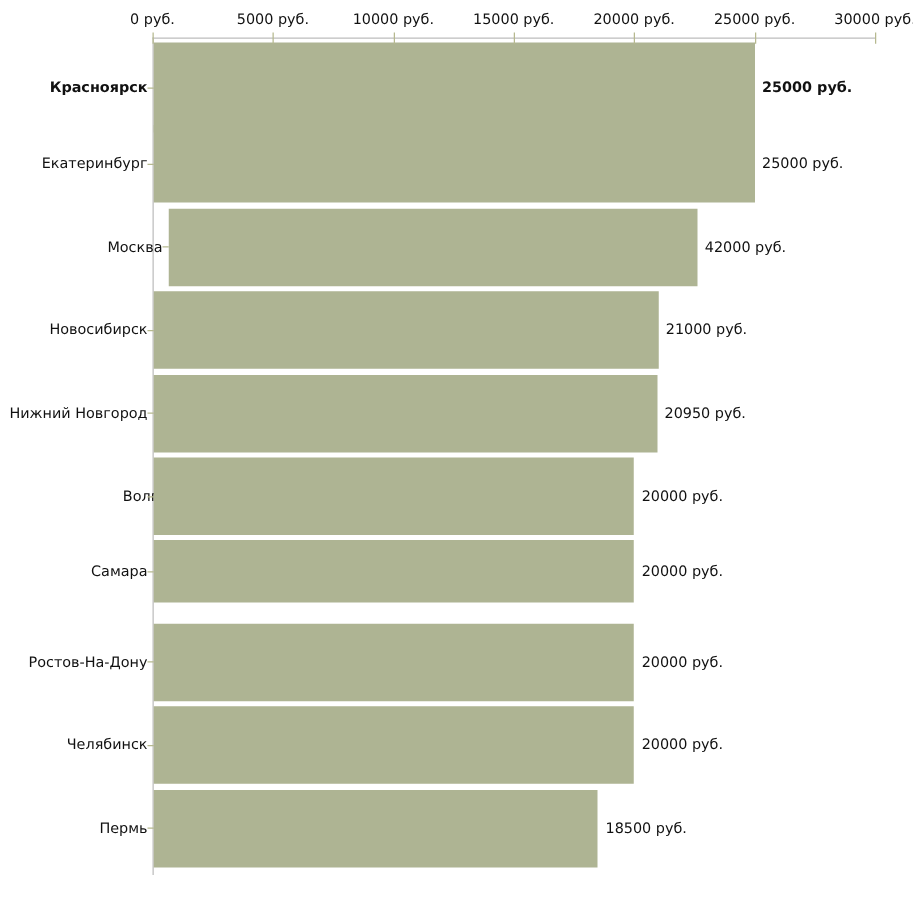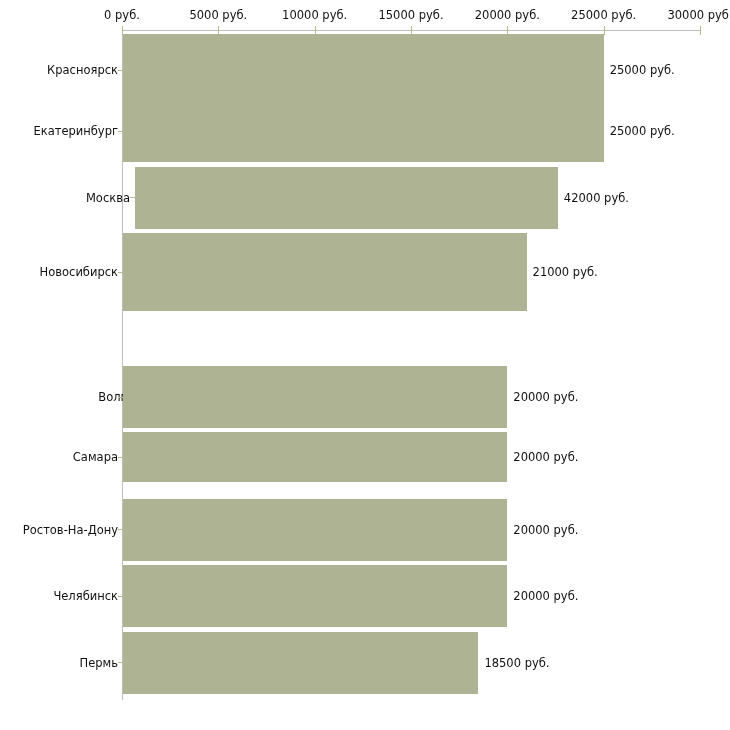--- a/index.html
+++ b/index.html
@@ -131,43 +131,49 @@
       <div class="axis-tick-label" style="left: 314.667px;">10000 руб.</div>
       <div class="axis-tick-label" style="left: 411px;">15000 руб.</div>
       <div class="axis-tick-label" style="left: 507.333px;">20000 руб.</div>
       <div class="axis-tick-label" style="left: 603.667px;">25000 руб.</div>
       <div class="axis-tick-label" style="left: 700px;">30000 руб.</div>
     </div>
   <div class="axis-line"></div>
   <div class="axis-left-line"></div>
 
   <div class="plot">
-      <div class="row" style="top: 34px; height: 72px;">
+      <div class="row" style="top: 34px; height: 72px; font-weight: bold;">
         <div class="cat-label">Красноярск</div>
         <div class="cat-tick"></div>
         <div class="bar" style="width: 480.667px; background: rgb(174, 180, 147);"></div>
         <div class="bar-value" style="left: 609.667px;">25000 руб.</div>
       </div>
       <div class="row" style="top: 100.4px; height: 62px;">
         <div class="cat-label">Екатеринбург</div>
         <div class="cat-tick"></div>
         <div class="bar" style="width: 480.667px; background: rgb(174, 180, 147);"></div>
         <div class="bar-value" style="left: 609.667px;">25000 руб.</div>
       </div>
       <div class="row" style="top: 166.8px; height: 62px; margin-left: 12px;">
         <div class="cat-label">Москва</div>
         <div class="cat-tick"></div>
         <div class="bar" style="width: 422.867px; background: rgb(174, 180, 147);"></div>
         <div class="bar-value" style="left: 551.867px;">42000 руб.</div>
       </div>
-      <div class="row" style="top: 233.2px; height: 78px; text-decoration: underline;">
+      <div class="row" style="top: 233.2px; height: 62px; text-decoration: underline;">
         <div class="cat-label">Новосибирск</div>
         <div class="cat-tick"></div>
         <div class="bar" style="width: 403.6px; background: rgb(174, 180, 147);"></div>
         <div class="bar-value" style="left: 532.6px; text-align: right;">21000 руб.</div>
+      </div>
+      <div class="row" style="top: 299.6px; height: 62px;">
+        <div class="cat-label">Нижний Новгород</div>
+        <div class="cat-tick"></div>
+        <div class="bar" style="width: 402.637px; background: rgb(174, 180, 147);"></div>
+        <div class="bar-value" style="left: 531.637px;">20950 руб.</div>
       </div>
       <div class="row" style="top: 366px; height: 62px; padding-left: 44px;">
         <div class="cat-label">Волгоград</div>
         <div class="cat-tick"></div>
         <div class="bar" style="width: 384.333px; background: rgb(174, 180, 147);"></div>
         <div class="bar-value" style="left: 513.333px;">20000 руб.</div>
       </div>
       <div class="row" style="top: 432.4px; height: 50px;">
         <div class="cat-label">Самара</div>
         <div class="cat-tick"></div>

